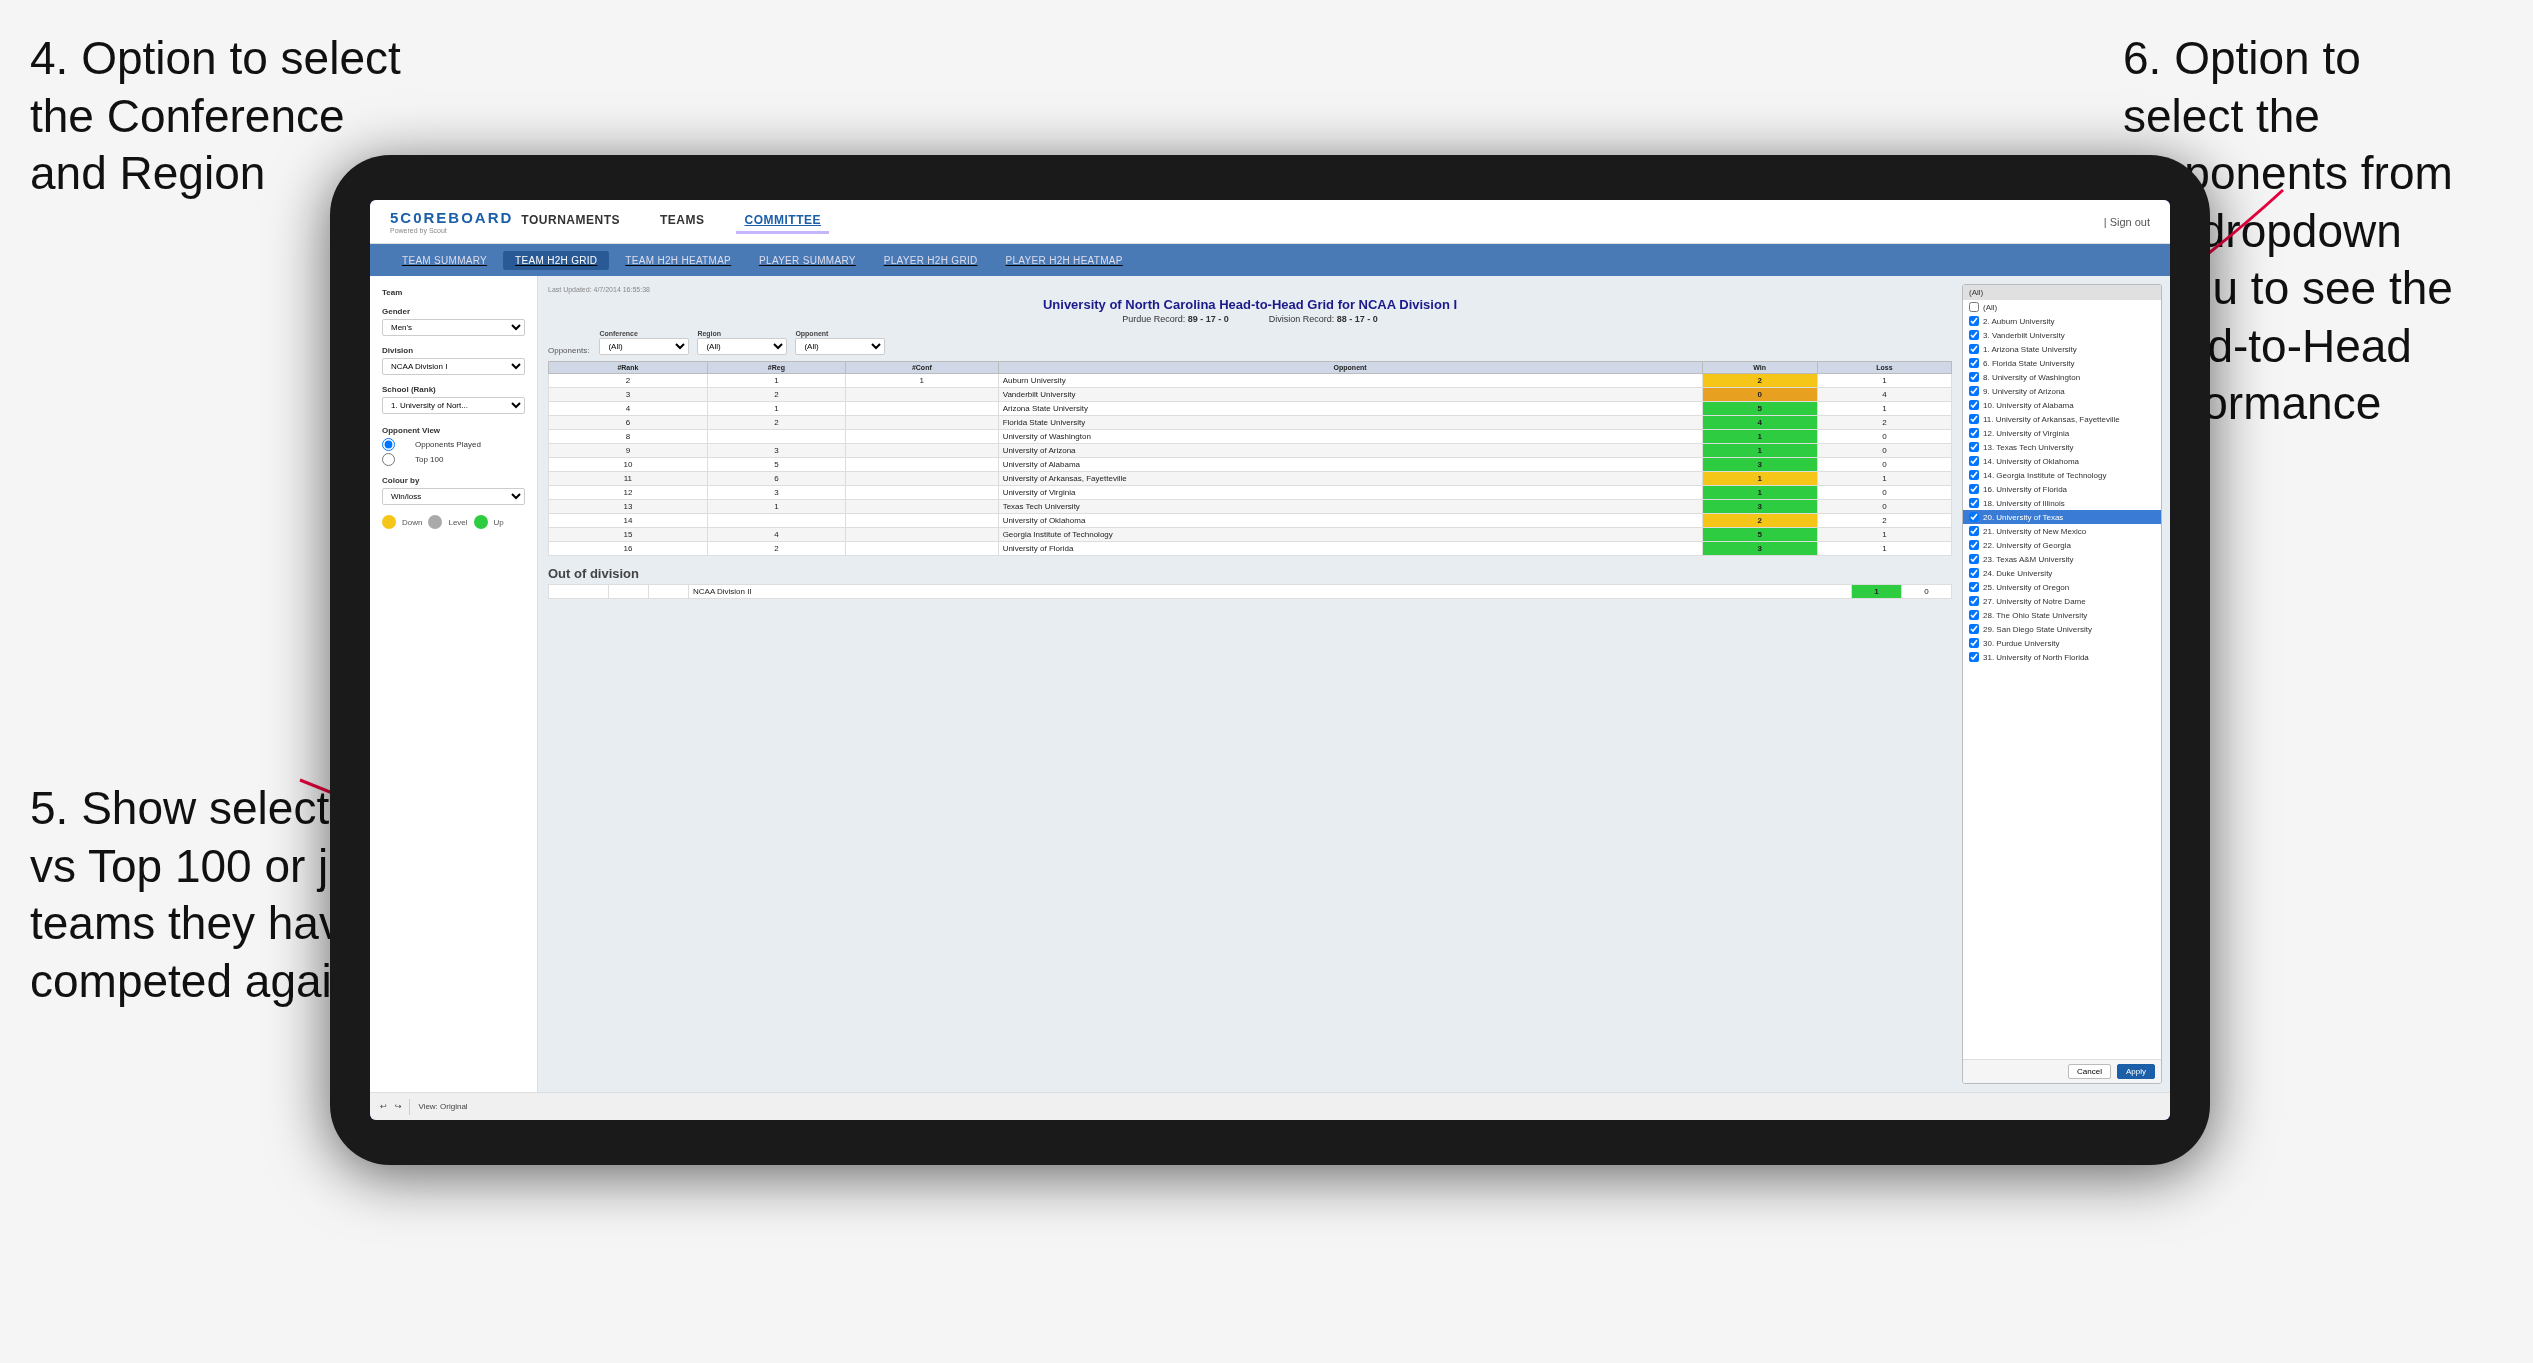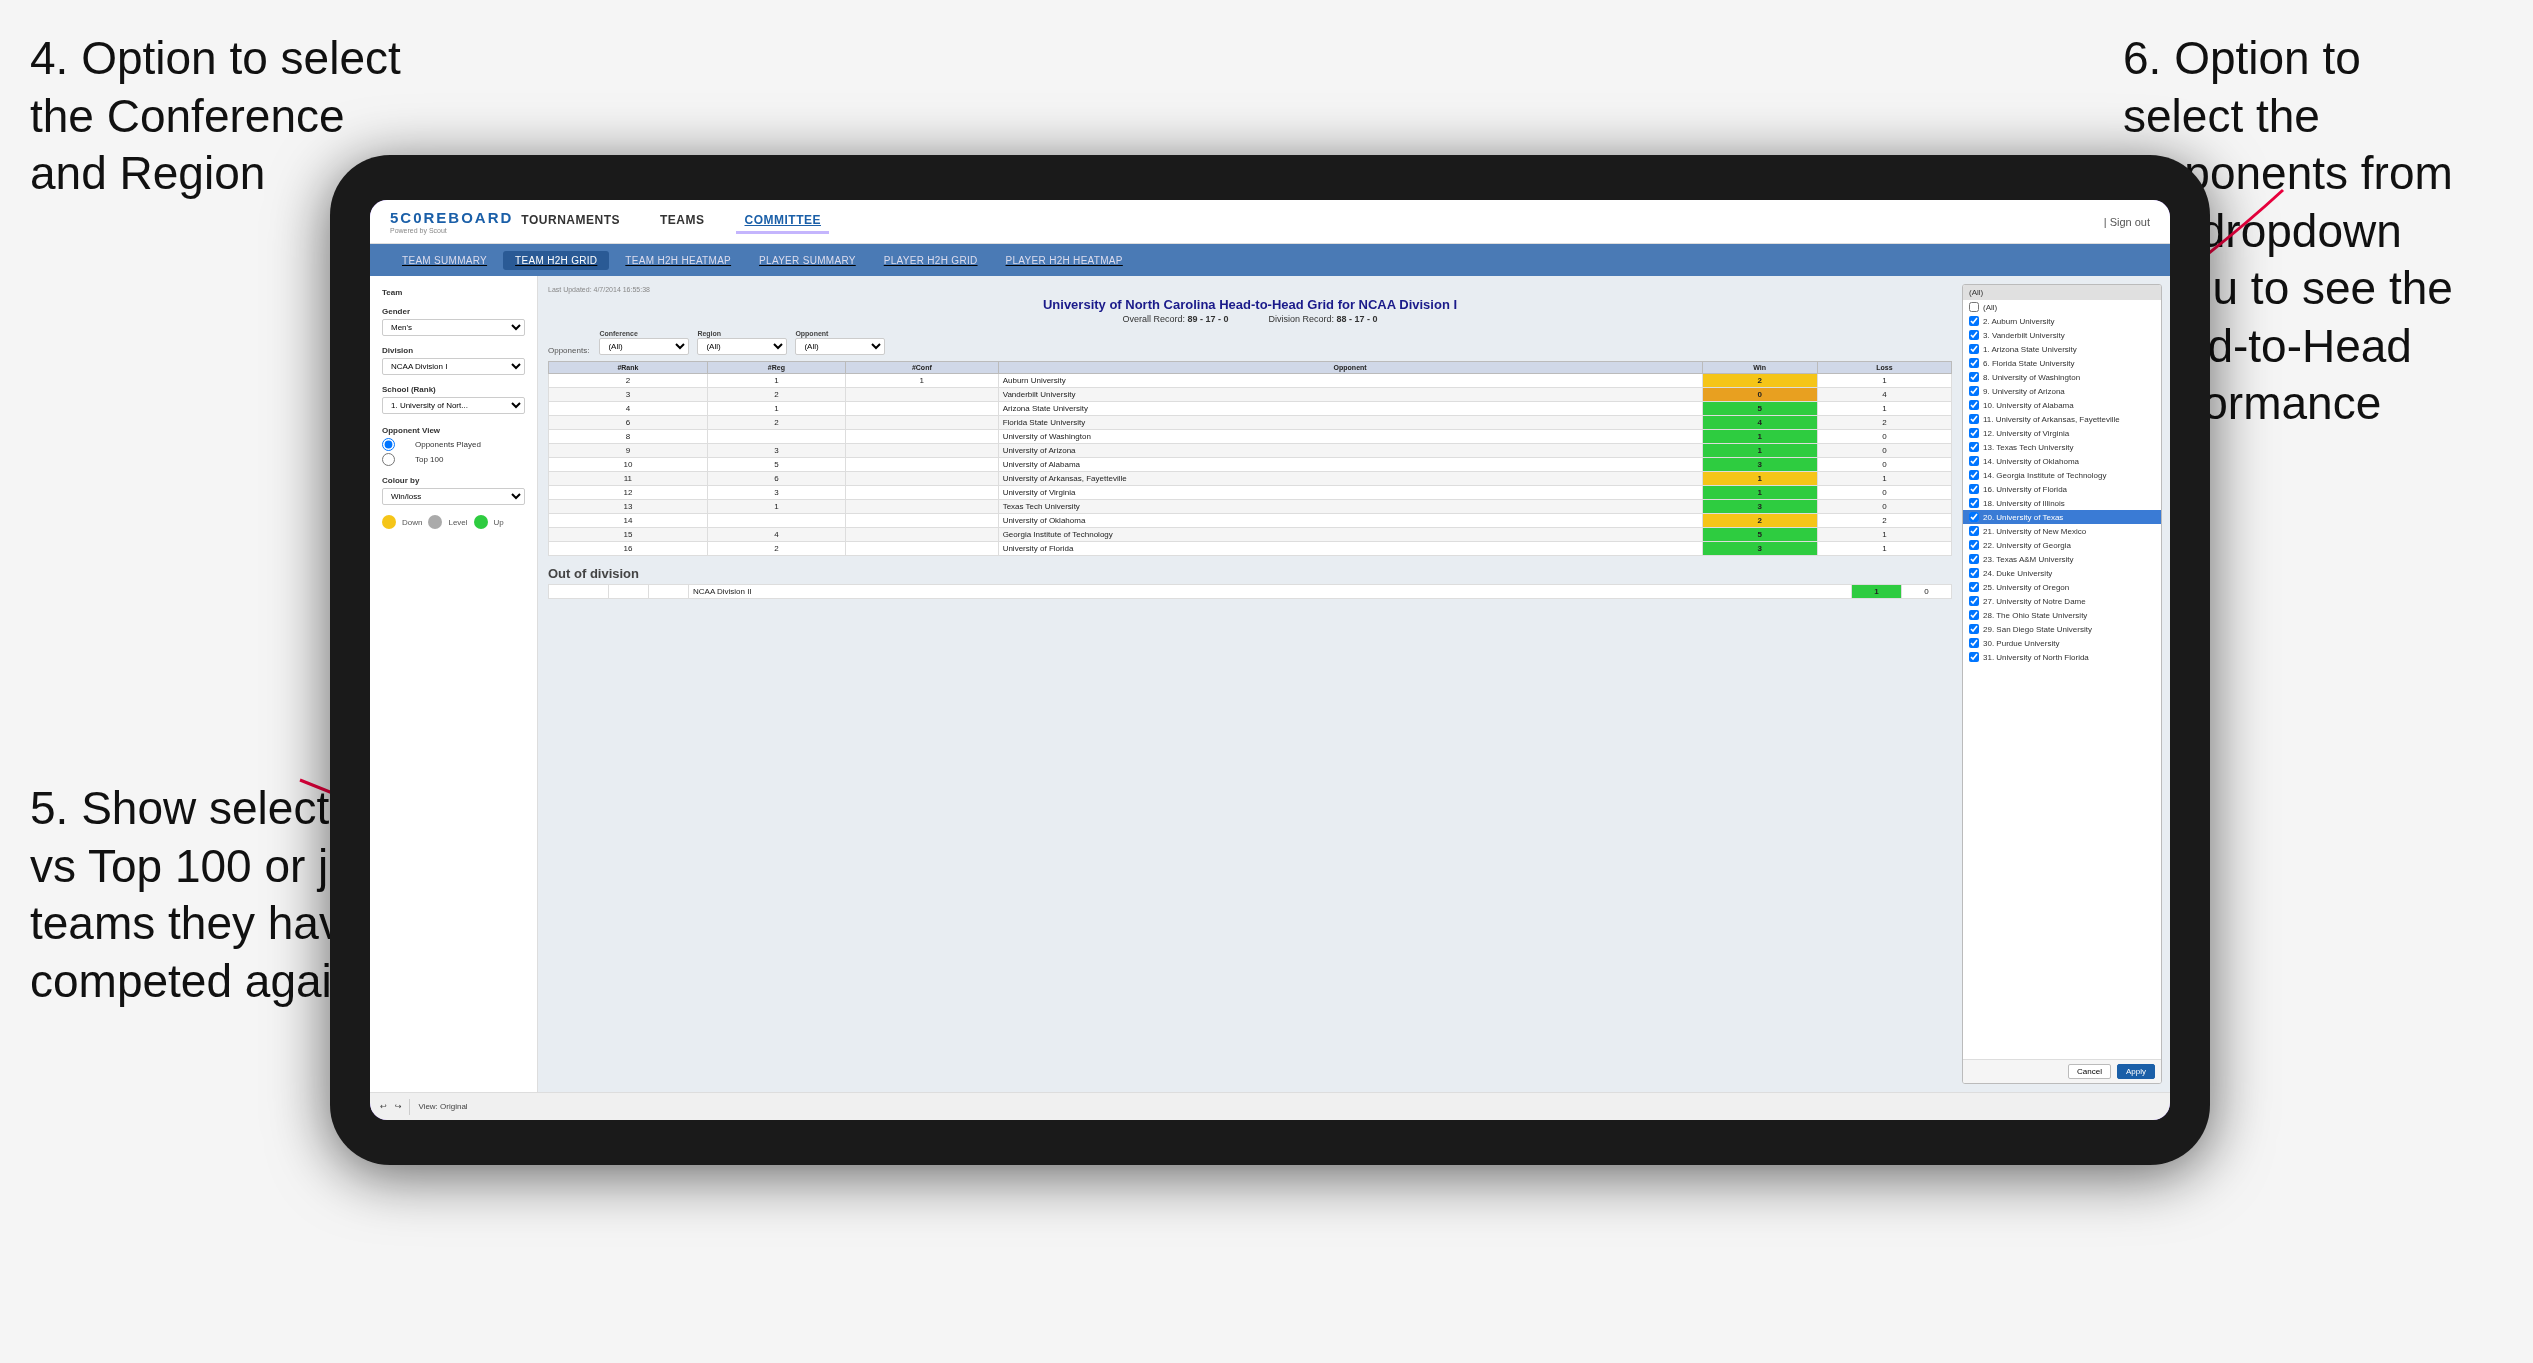--- a/index.html
+++ b/index.html
@@ -43,21 +43,21 @@
       box-shadow: 0 10px 60px rgba(0,0,0,0.6);
       display: flex;
       align-items: center;
       justify-content: center;
     }
 
     .tablet-screen {
       width: 1800px;
       height: 920px;
       background: #8b5cf6;
-      border-radius: 17px;
+      border-radius: 6px;
       overflow: hidden;
       display: flex;
       flex-direction: column;
     }
 
     
     .nav-bar {
       display: flex;
       align-items: center;
       background: #fff;
@@ -550,21 +550,21 @@
           <span class="legend-label">Up</span>
         </div>
       </div>
 
       <div class="center-panel">
         <div class="updated-info">Last Updated: 4/7/2014 16:55:38</div>
 
         <div class="report-header">
           <div class="report-title">University of North Carolina Head-to-Head Grid for NCAA Division I</div>
           <div class="report-records">
-            <span><span>Overall Record:</span> <strong>89 - 17 - 0</strong></span>
+            <span><span>Purdue Record:</span> <strong>89 - 17 - 0</strong></span>
             <span><span>Division Record:</span> <strong>88 - 17 - 0</strong></span>
           </div>
         </div>
 
         <div class="filter-row">
           <span class="opponents-label">Opponents:</span>
           <div class="filter-group">
             <span class="filter-label">Conference</span>
             <select class="filter-dropdown">
               <option>(All)</option>

